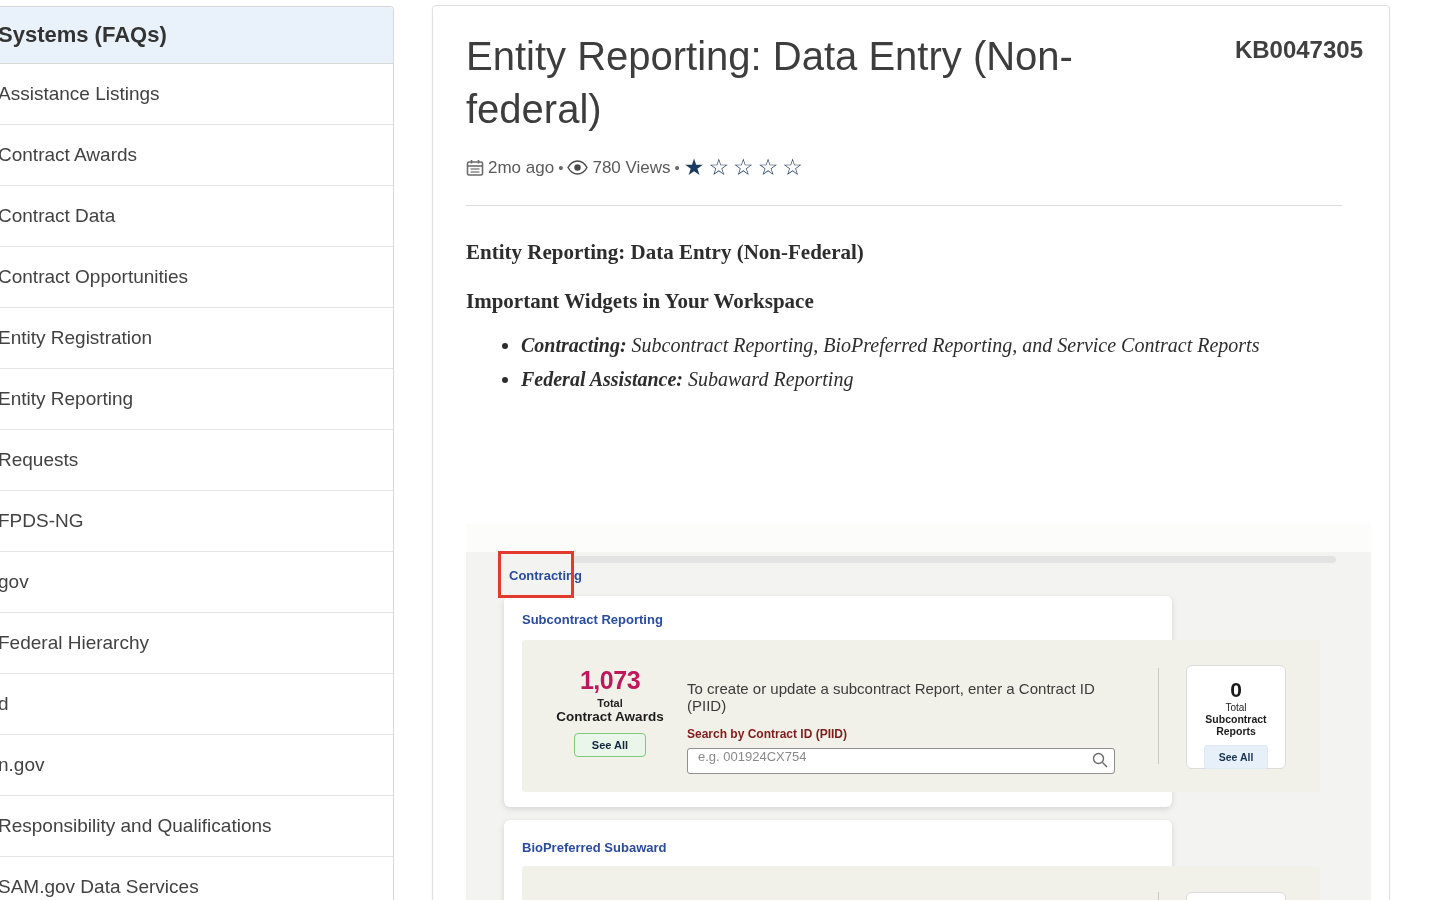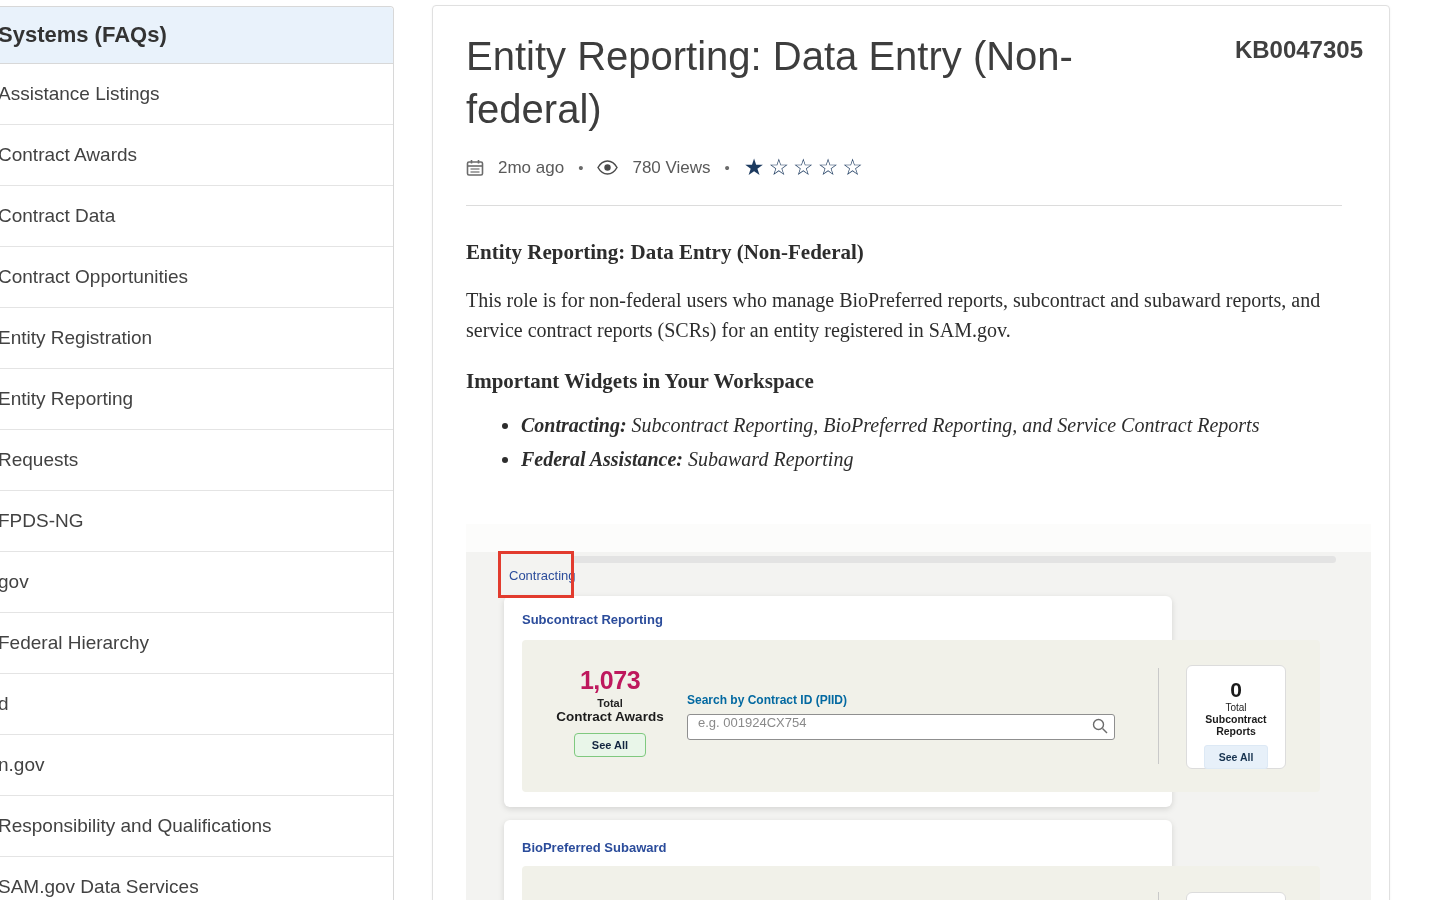--- a/index.html
+++ b/index.html
@@ -20,21 +20,21 @@
 
   
   .main-card { position:absolute; left:432px; top:5px; width:958px; height:1020px;
                background:#fff; border:1px solid #e0e0e0; border-radius:4px;
                box-shadow:0 1px 3px rgba(0,0,0,0.05); }
   .kb-number { position:absolute; top:30px; right:26px; font-size:24px;
                font-weight:700; color:#404040; }
   .article-title { position:absolute; left:33px; top:24px; width:680px;
                    font-size:40px; font-weight:400; color:#3d3d3d; line-height:1.32; }
   .meta-row { position:absolute; left:33px; top:150px; display:flex;
-              align-items:center; gap:14px; color:#5a5a5a; font-size:17px; }
+              align-items:center; gap:4px; color:#5a5a5a; font-size:17px; }
   .meta-row .dot::before { content:"•"; color:#6b6b6b; font-size:15px; }
   .meta-icon { display:inline-flex; align-items:center; }
   .stars { display:flex; gap:4px; font-size:23px; color:#1c3a5f; line-height:1;
            cursor:pointer; }
   .star-filled::before { content:"\2605"; }
   .star-empty::before  { content:"\2606"; }
   .meta-divider { position:absolute; left:33px; top:199px; width:876px;
                   border-top:1px solid #dcdcdc; }
 
   
@@ -50,21 +50,21 @@
 
   
   .shot { position:absolute; left:33px; top:518px; width:905px; height:430px;
           background:linear-gradient(180deg,#fcfcfb 0px,#fcfcfb 28px,#f3f3f1 28px);
           overflow:hidden; }
   .shot-tabline { position:absolute; left:105px; top:32px; width:765px; height:7px;
                   background:#e3e3e3; border-radius:4px; }
   .shot-redbox { position:absolute; left:32px; top:27px; width:76px; height:47px;
                  border:3px solid #e23b2e; z-index:3; }
   .shot-tab-label { position:absolute; left:43px; top:44px; font-size:13px;
-                    font-weight:400; color:#2b4c9b; z-index:2; }
+                    font-weight:700; color:#2b4c9b; z-index:2; }
   .shot-card { position:absolute; left:38px; width:668px; background:#fff;
                border-radius:6px; box-shadow:0 2px 6px rgba(0,0,0,0.13); }
   .card-sub { top:72px; height:211px; }
   .card-bio { top:296px; height:160px; }
   .w-title { position:absolute; left:18px; font-size:13px; font-weight:700;
              color:#2b4c9b; }
   .card-sub .w-title { top:16px; }
   .card-bio .w-title { top:20px; }
   .panel { position:absolute; left:18px; background:#f1f1e9; border-radius:4px; }
   .panel-sub { top:44px; width:798px; height:152px; }
@@ -72,21 +72,21 @@
 
   .stat { position:absolute; left:22px; top:26px; width:132px; text-align:center; }
   .stat-num { font-size:25px; font-weight:700; color:#be185d; letter-spacing:-0.5px; }
   .stat-l1 { font-size:11px; font-weight:700; color:#222; margin-top:2px; }
   .stat-l2 { font-size:13.5px; font-weight:700; color:#1b1b1b; }
   .btn-green { display:inline-block; margin-top:9px; padding:5px 17px;
                background:#e9f6e9; border:1px solid #7fc97f; border-radius:4px;
                font-size:11px; font-weight:700; color:#12253f; }
   .mid { position:absolute; left:165px; top:40px; width:432px; }
   .instr { font-size:15px; color:#3b3b3b; }
-  .srch-lbl { font-size:12px; font-weight:700; color:#0369a1; margin:13px 0 6px 0; }
+  .srch-lbl { font-size:12px; font-weight:700; color:#7f1d1d; margin:13px 0 6px 0; }
   .srch-wrap { position:relative; width:428px; }
   .srch-wrap input { width:428px; height:26px; border:1px solid #8f8f8f;
                      border-radius:3px; background:#fff; padding:0 30px 8px 10px;
                      font-size:13px; color:#333;
                      font-family:"Liberation Sans", sans-serif; }
   .srch-wrap input::placeholder { color:#8a8a8a; }
   .srch-icon { position:absolute; right:7px; top:5px; }
   .vline { position:absolute; background:#c9c9c9; width:1px; }
   .vline-sub { left:636px; top:28px; height:96px; }
   .vline-bio { left:636px; top:26px; height:74px; }
@@ -154,21 +154,20 @@
       <span class="star-empty"></span>
       <span class="star-empty"></span>
       <span class="star-empty"></span>
     </span>
   </div>
 
   <div class="meta-divider"></div>
 
   <div class="article-body">
     <div class="body-h">Entity Reporting: Data Entry (Non-Federal)</div>
-    <p class="body-p">This role is for non-federal users who manage BioPreferred reports, subcontract and subaward reports, and service contract reports (SCRs) for an entity registered in SAM.gov.</p>
     <div class="body-h2">Important Widgets in Your Workspace</div>
     <ul class="body-list">
       <li><span class="blt-label">Contracting:</span><span> Subcontract Reporting, BioPreferred Reporting, and Service Contract Reports</span></li>
       <li><span class="blt-label">Federal Assistance:</span><span> Subaward Reporting</span></li>
     </ul>
   </div>
 
   <div class="shot">
     <div class="shot-tabline"></div>
     <div class="shot-redbox"></div>
@@ -177,20 +176,21 @@
     <div class="shot-card card-sub">
       <div class="w-title">Subcontract Reporting</div>
       <div class="panel panel-sub">
         <div class="stat">
           <div class="stat-num">1,073</div>
           <div class="stat-l1">Total</div>
           <div class="stat-l2">Contract Awards</div>
           <span class="btn-green">See All</span>
         </div>
         <div class="mid">
+          <div class="instr">To create or update a subcontract Report, enter a Contract ID (PIID)</div>
           <div class="srch-lbl">Search by Contract ID (PIID)</div>
           <div class="srch-wrap">
             <input readonly="" placeholder="e.g. 001924CX754" style="">
             <span class="srch-icon">
               <svg width="16" height="16" viewBox="0 0 16 16" fill="none" stroke="#6b6b6b" stroke-width="1.4">
                 <circle cx="6.5" cy="6.5" r="5"></circle>
                 <line x1="10.5" y1="10.5" x2="15" y2="15"></line>
               </svg>
             </span>
           </div>

